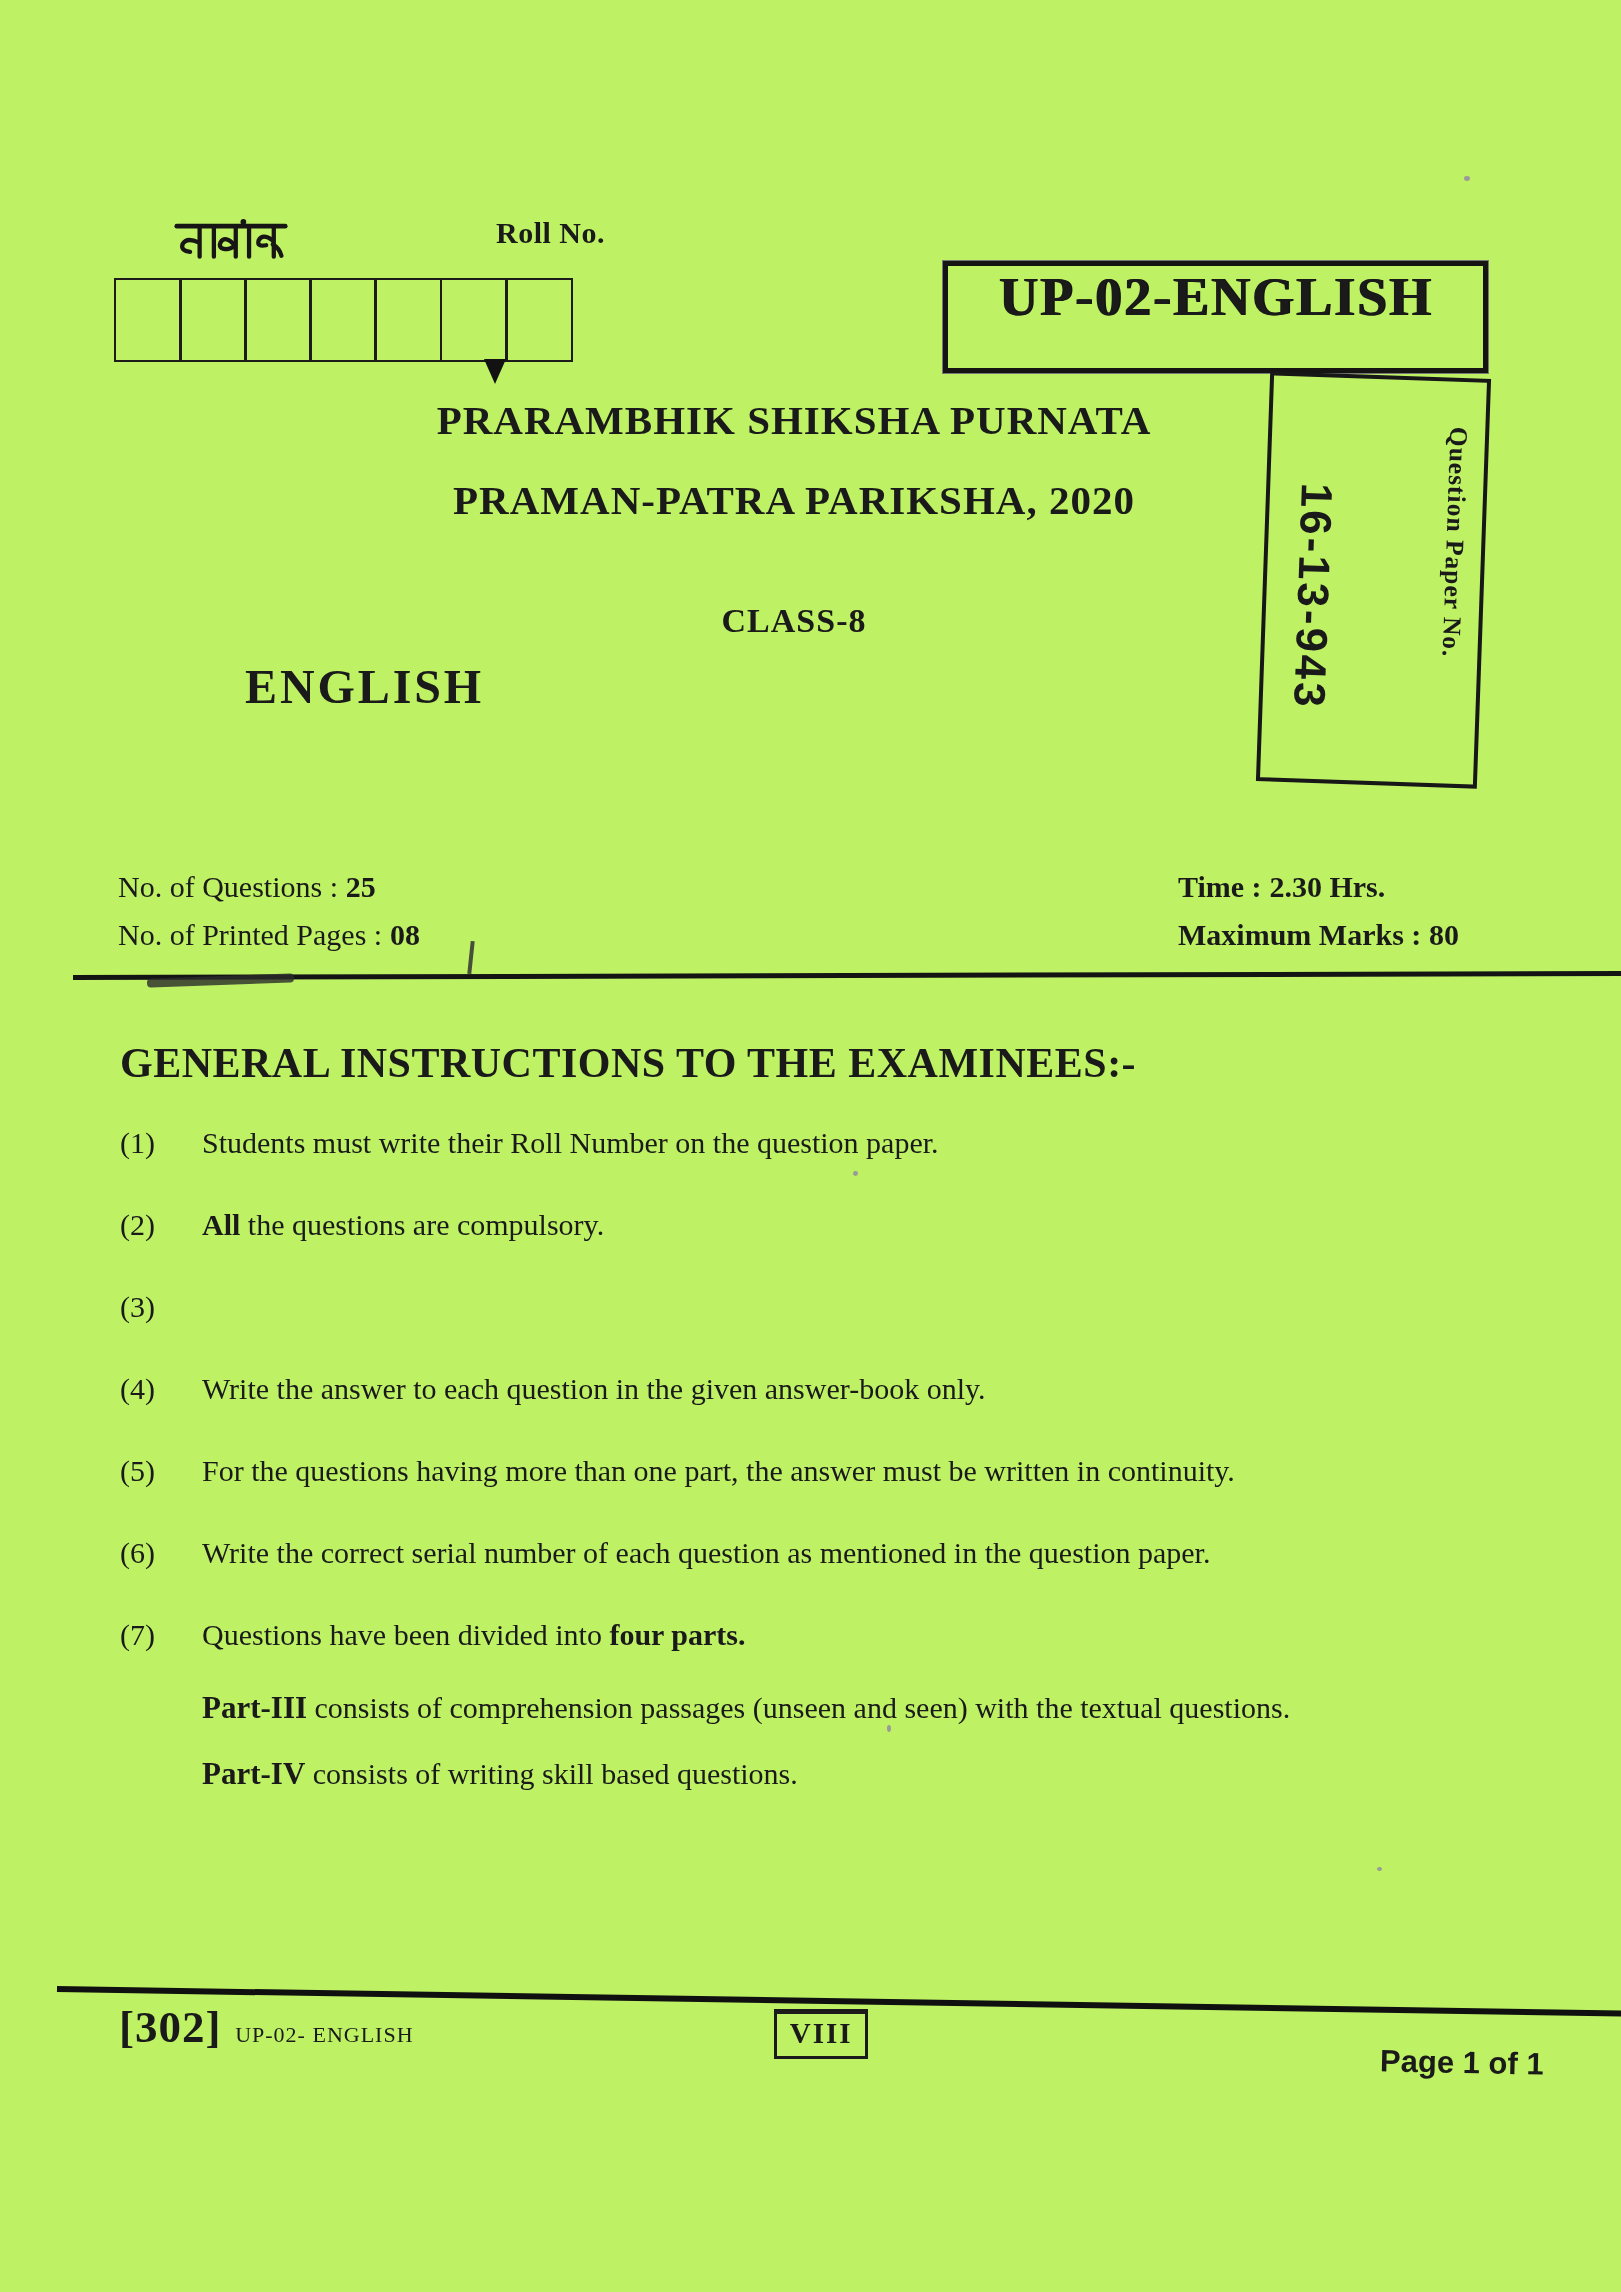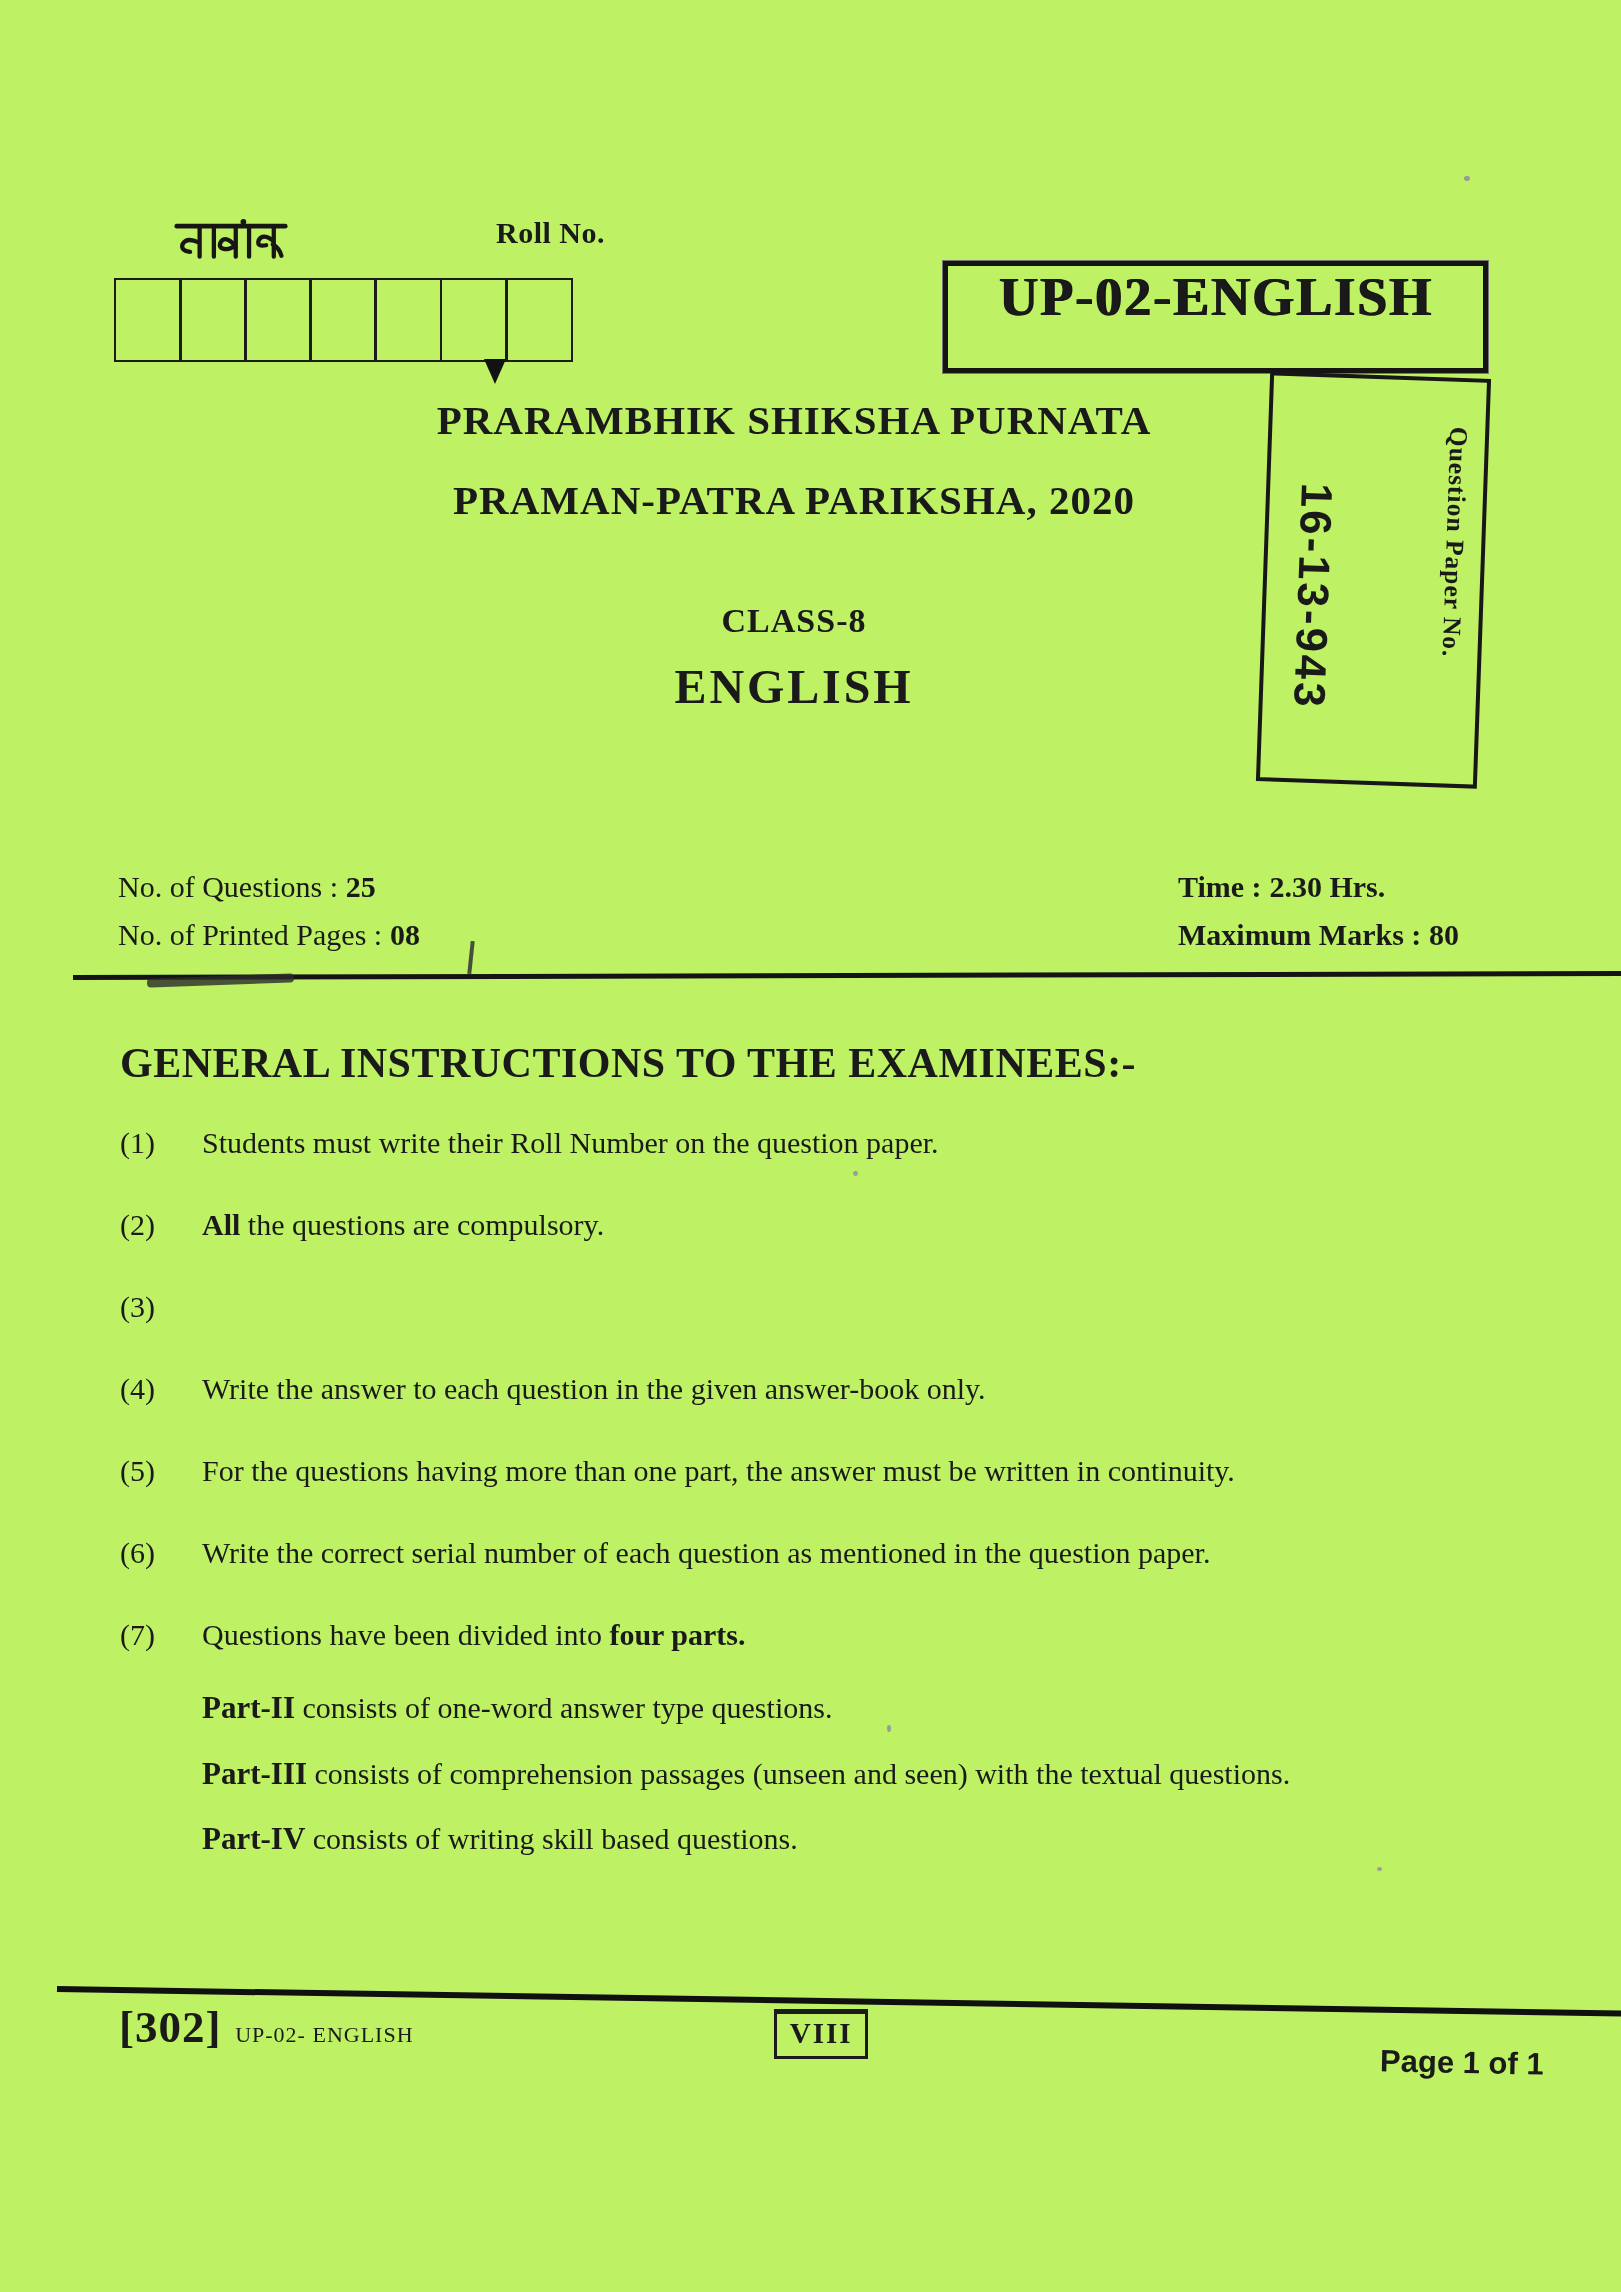--- a/index.html
+++ b/index.html
@@ -31,21 +31,21 @@
 
   .qp-box{left:1263px;top:375px;width:213px;height:402px;border:4.9px solid #171717;transform:rotate(2deg);}
   .qp-num{position:absolute;left:21.6px;top:106px;writing-mode:vertical-rl;
     font-family:"Liberation Sans",sans-serif;font-weight:700;font-size:44px;letter-spacing:2.9px;}
   .qp-label{position:absolute;right:11.8px;top:45px;writing-mode:vertical-rl;
     font-weight:700;font-size:25.5px;letter-spacing:1px;}
 
   .title1{left:245px;top:396px;width:1098px;text-align:center;font-size:41px;font-weight:700;letter-spacing:1px;}
   .title2{left:245px;top:476px;width:1098px;text-align:center;font-size:41px;font-weight:700;letter-spacing:1px;}
   .class-line{left:245px;top:602px;width:1098px;text-align:center;font-size:34px;font-weight:700;letter-spacing:1px;}
-  .subject{left:245px;top:659px;width:1098px;text-align:center;font-size:48px;font-weight:700;letter-spacing:2.9px;}
+  .subject{left:245px;top:659px;width:1098px;text-align:left;font-size:48px;font-weight:700;letter-spacing:2.9px;}
 
   
   .meta-left{left:118px;top:863px;font-size:30px;line-height:48px;}
   .meta-left b{margin-left:7.8px;}
   .meta-right{left:1178px;top:863px;font-size:30px;line-height:48px;font-weight:700;}
   .meta-right b{margin-left:7.8px;}
 
   .divider{left:73px;top:973px;width:1549px;height:4.9px;background:#141414;transform:rotate(-.15deg);}
   .smudge{left:147px;top:976px;width:147px;height:8.8px;background:#2a2a2a;opacity:.8;
     transform:rotate(-2deg);border-radius:3.9px;}
@@ -169,21 +169,20 @@
       <div class="instruction-item">
         <span class="instruction-number">(6)</span>
         <span class="instruction-text"><span>Write the correct serial number of each question as mentioned in the question paper.</span></span>
       </div>
       <div class="instruction-item">
         <span class="instruction-number">(7)</span>
         <span class="instruction-text"><span>Questions have been divided into </span><b>four parts.</b></span>
       </div>
     </div>
   <div class="abs parts-list">
-      <div class="part-item"><b>Part-II</b><span> consists of one-word answer type questions.</span></div>
       <div class="part-item"><b>Part-III</b><span> consists of comprehension passages (unseen and seen) with the textual questions.</span></div>
       <div class="part-item"><b>Part-IV</b><span> consists of writing skill based questions.</span></div>
     </div>
 
   <div class="abs footer-line"></div>
   <div class="abs booklet">
     <span class="booklet-code">[302]</span><span class="booklet-name">UP-02- ENGLISH</span>
   </div>
   <div class="abs viii-box">VIII</div>
   <div class="abs page-indicator">Page 1 of 1</div>

